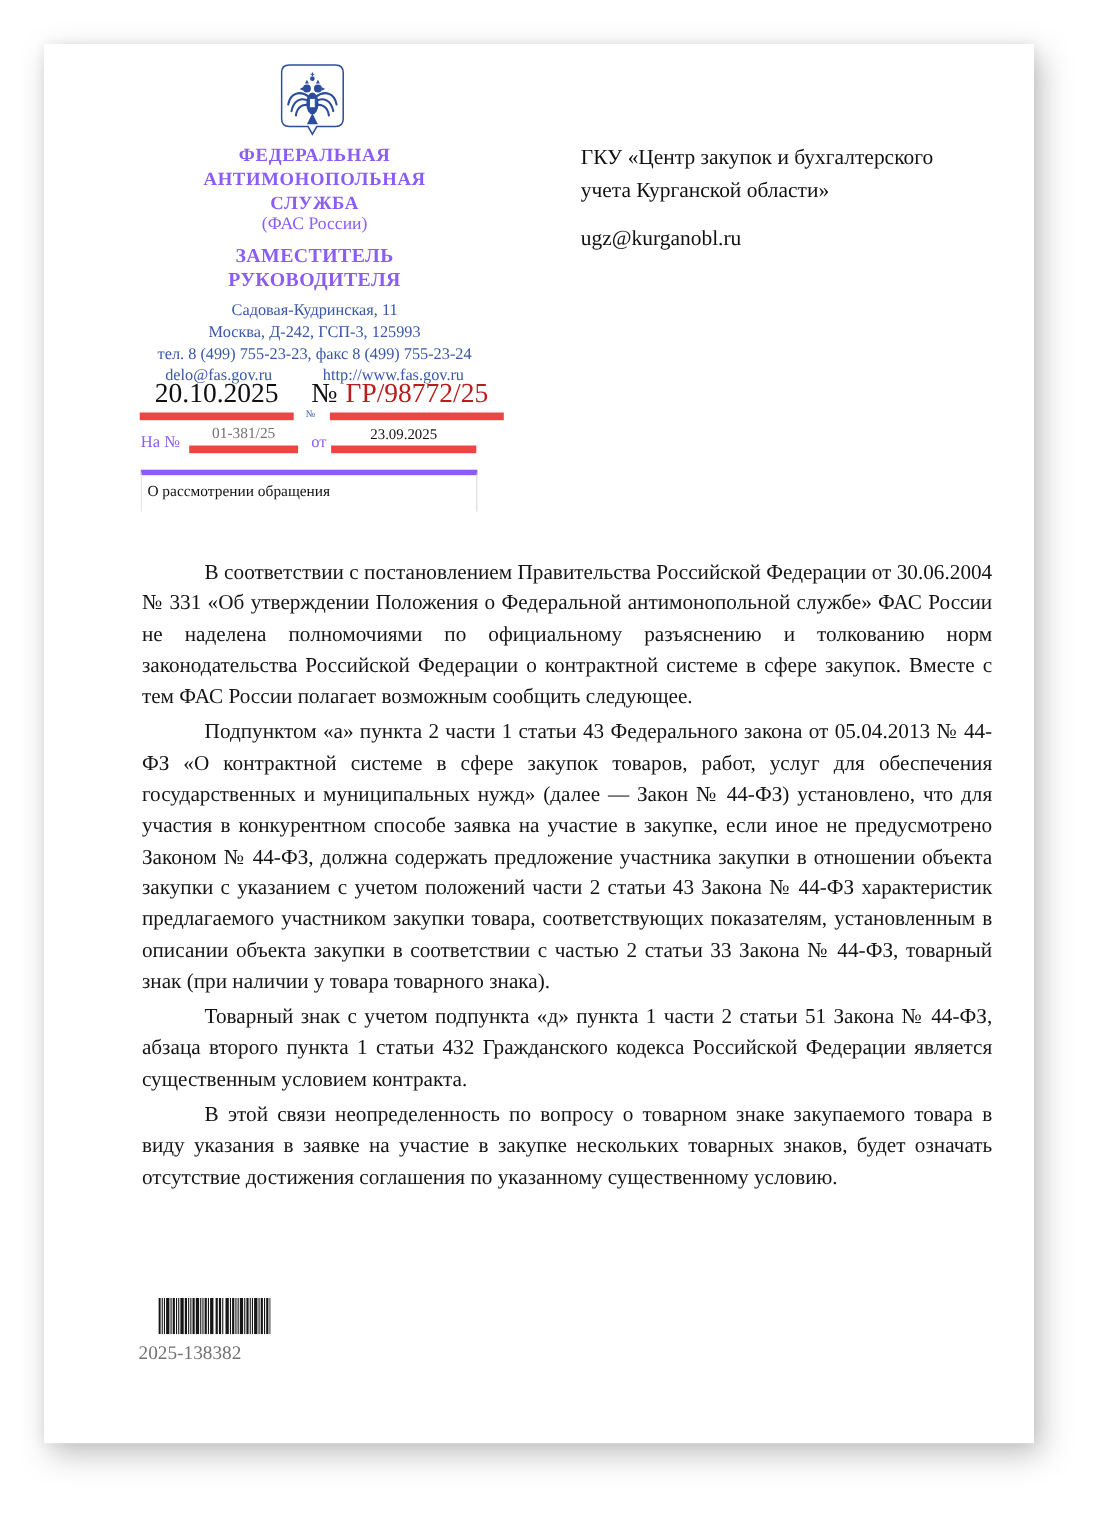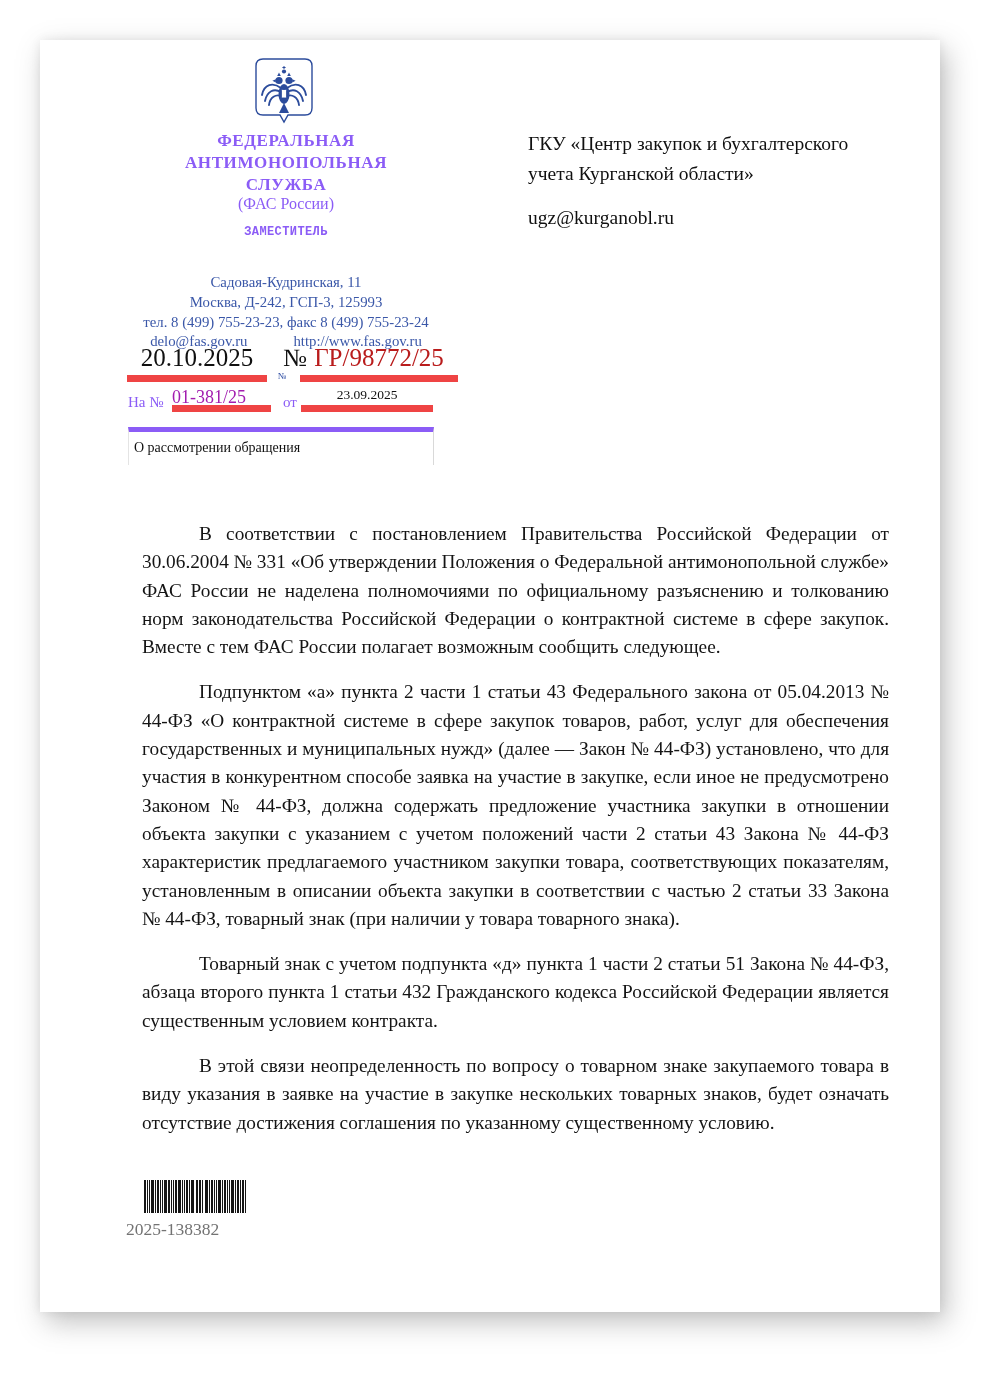--- a/index.html
+++ b/index.html
@@ -29,21 +29,21 @@
     text-align: center; font-weight: bold;
     font-size: 17px; line-height: 22px; letter-spacing: 0.6px;
   }
   .org-short {
     left: 54px; top: 155px; width: 384px;
     text-align: center; font-size: 16px;
   }
   .signer {
     left: 54px; top: 181px; width: 384px;
     text-align: center; font-weight: bold;
-    font-size: 12px; line-height: 22px; letter-spacing: 0.4px; font-family: Liberation Mono, monospace;
+    font-size: 18px; line-height: 22px; letter-spacing: 0.4px;
   }
   .address {
     left: 24px; top: 233px; width: 444px;
     text-align: center; font-size: 14.8px; line-height: 19.8px;
   }
   .address .www-row { display: flex; justify-content: center; gap: 46px; }
 
   
   .reg-underline { border-bottom: 7px solid #ef4444; }
   .reg-date {
@@ -56,21 +56,21 @@
   .reg-no-preprint {
     left: 238px; top: 331px; font-size: 9px; letter-spacing: 1px;
   }
   .reg-number {
     left: 260px; top: 304px; width: 158px; height: 38px;
     text-align: center; font-size: 25px; color: #b91c1c;
   }
   .inreply-label { left: 88px;  top: 354px; font-size: 15px; }
   .inreply-no {
     left: 132px; top: 347px; width: 99px; height: 25px;
-    font-size: 18px; color: #a21caf;
+    text-align: center; font-size: 14px; color: #737373;
   }
   .from-label { left: 243px; top: 354px; font-size: 15px; }
   .inreply-date {
     left: 261px; top: 347px; width: 132px; height: 25px;
     text-align: center; font-size: 13.5px; color: #101010;
   }
   .subject-box {
     left: 88px; top: 387px; width: 306px; height: 38px;
     border-top: 5px solid #8b5cf6;
     border-left: 1px solid #e4e4e4;
@@ -88,21 +88,21 @@
     left: 488px; top: 167px; width: 336px;
     font-size: 19.5px; color: #101010;
   }
 
   
   .body-text {
     left: 85px; top: 463px; width: 781px;
     font-size: 19.3px; line-height: 28.3px;
     text-align: justify; color: #141414;
   }
-  .body-text p { text-indent: 57px; margin: 17px; }
+  .body-text p { text-indent: 57px; margin: 4px; }
 
   
   .barcode { left: 104px; top: 1140px; width: 102px; height: 33px; }
   .doc-id  { left: 86px;  top: 1179px; font-size: 17.5px; color: #737373; }
 </style>
 </head>
 <body>
 
 <div class="page">
 
@@ -139,20 +139,21 @@
 
   <div class="abs org-name blue">
     <div>ФЕДЕРАЛЬНАЯ</div>
     <div>АНТИМОНОПОЛЬНАЯ</div>
     <div>СЛУЖБА</div>
   </div>
   <div class="abs org-short blue">(ФАС России)</div>
 
   <div class="abs signer blue">
     <div>ЗАМЕСТИТЕЛЬ</div>
+    <div>РУКОВОДИТЕЛЯ</div>
   </div>
 
   <div class="abs address blue-l">
     <div>Садовая-Кудринская, 11</div>
     <div>Москва, Д-242, ГСП-3, 125993</div>
     <div>тел. 8 (499) 755-23-23, факс 8 (499) 755-23-24</div>
     <div class="www-row">
       <span>delo@fas.gov.ru</span>
       <span>http://www.fas.gov.ru</span>
     </div>

